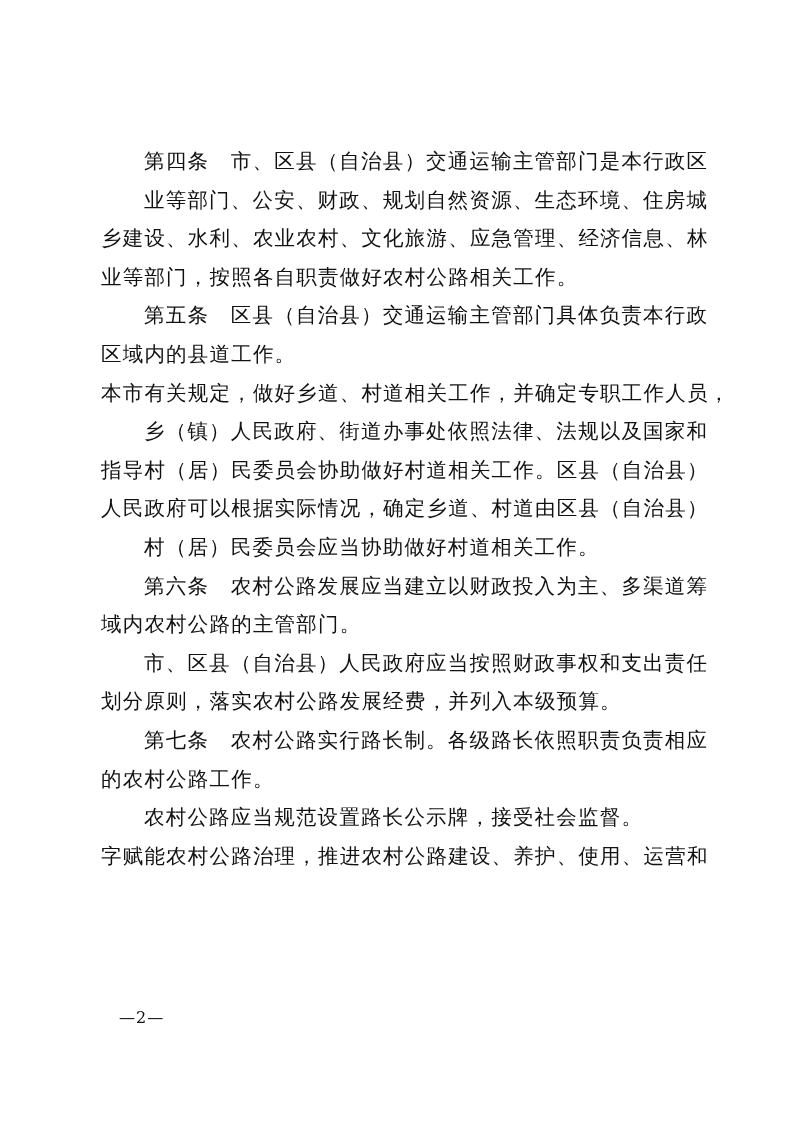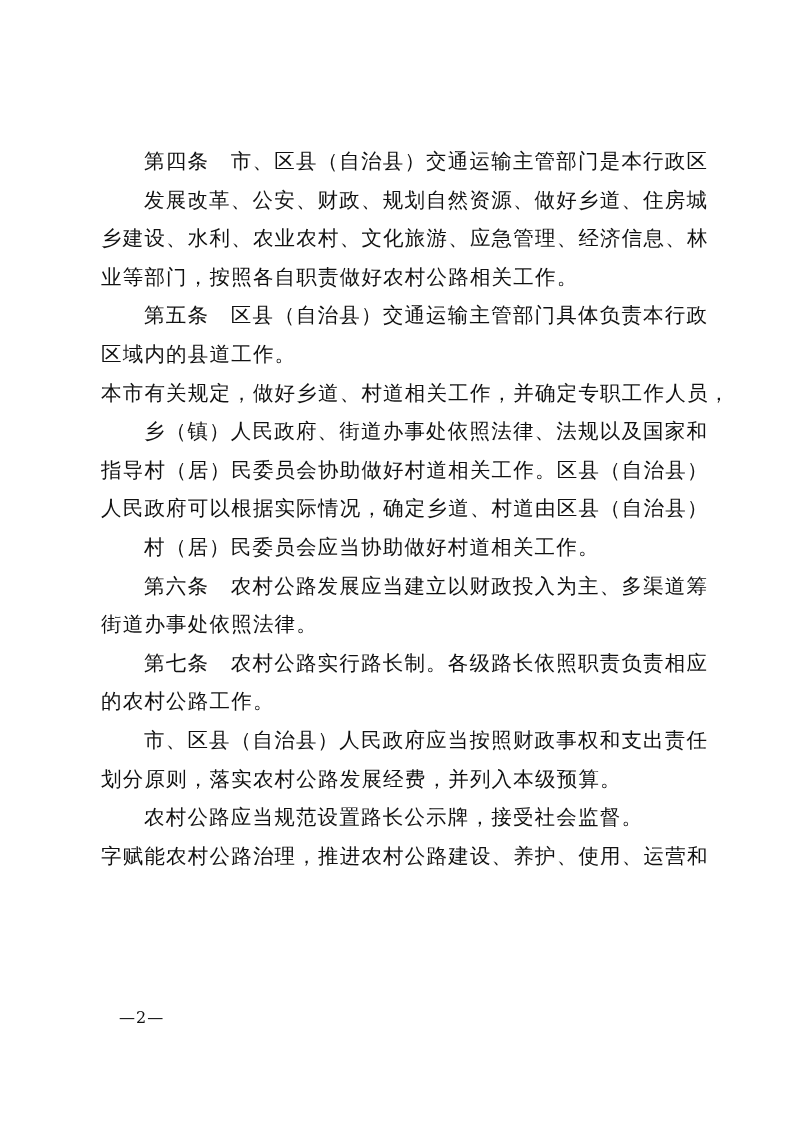--- a/index.html
+++ b/index.html
@@ -47,21 +47,21 @@
 <body>
 
 <div class="page">
   <div class="body-text">
 
     <div class="para-block">
       <span class="line first">第四条　市、区县（自治县）交通运输主管部门是本行政区</span>
     </div>
 
     <div class="para-block">
-      <span class="line first">发展改革、公安、财政、规划自然资源、做好乡道、住房城</span>
+      <span class="line first">业等部门、公安、财政、规划自然资源、生态环境、住房城</span>
       <span class="line">乡建设、水利、农业农村、文化旅游、应急管理、经济信息、林</span>
       <span class="line">业等部门，按照各自职责做好农村公路相关工作。</span>
     </div>
 
     <div class="para-block">
       <span class="line first">第五条　区县（自治县）交通运输主管部门具体负责本行政</span>
       <span class="line">区域内的县道工作。</span>
     </div>
 
     <div class="para-block">
@@ -70,31 +70,31 @@
       <span class="line">指导村（居）民委员会协助做好村道相关工作。区县（自治县）</span>
       <span class="line">人民政府可以根据实际情况，确定乡道、村道由区县（自治县）</span>
     </div>
 
     <div class="para-block">
       <span class="line first">村（居）民委员会应当协助做好村道相关工作。</span>
     </div>
 
     <div class="para-block">
       <span class="line first">第六条　农村公路发展应当建立以财政投入为主、多渠道筹</span>
-      <span class="line">街道办事处依照法律。</span>
+      <span class="line">域内农村公路的主管部门。</span>
+    </div>
+
+    <div class="para-block">
+      <span class="line first">市、区县（自治县）人民政府应当按照财政事权和支出责任</span>
+      <span class="line">划分原则，落实农村公路发展经费，并列入本级预算。</span>
     </div>
 
     <div class="para-block">
       <span class="line first">第七条　农村公路实行路长制。各级路长依照职责负责相应</span>
       <span class="line">的农村公路工作。</span>
-    </div>
-
-    <div class="para-block">
-      <span class="line first">市、区县（自治县）人民政府应当按照财政事权和支出责任</span>
-      <span class="line">划分原则，落实农村公路发展经费，并列入本级预算。</span>
     </div>
 
     <div class="para-block">
       <span class="line first">农村公路应当规范设置路长公示牌，接受社会监督。</span>
     </div>
 
     <div class="para-block">
       <span class="line">字赋能农村公路治理，推进农村公路建设、养护、使用、运营和</span>
     </div>
 

